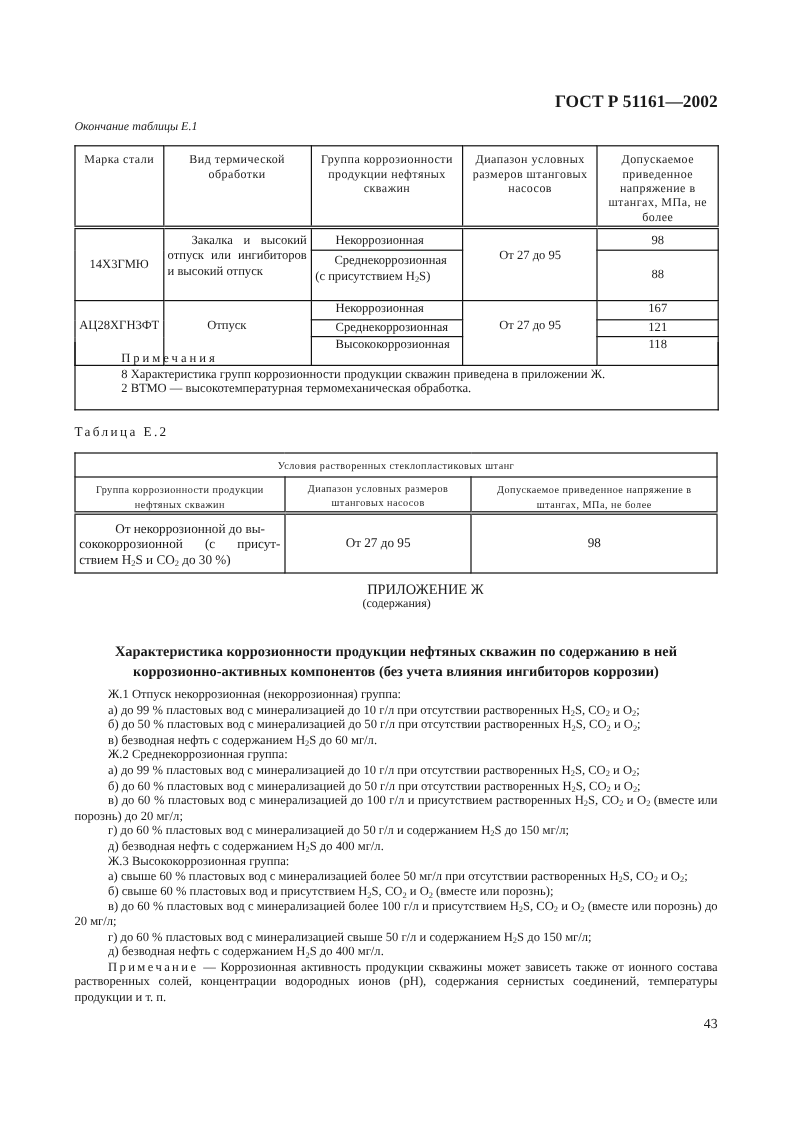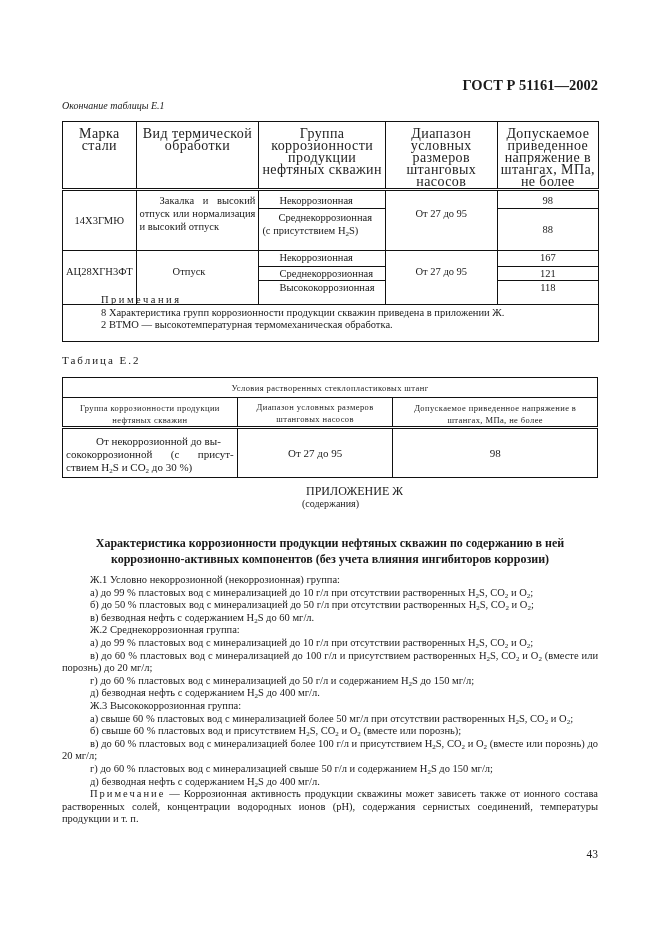--- a/index.html
+++ b/index.html
@@ -4,21 +4,21 @@
 <style>
   html, body { margin:0; padding:0; background:#ffffff; }
   body { width:661px; height:936px; position:relative; overflow:hidden;
          font-family:"Liberation Serif", "DejaVu Serif", serif; color:#1a1a1a; }
   .abs { position:absolute; }
   .hdr { right:63px; top:77px; font-weight:bold; font-size:14.5px; }
   .caption1 { left:62px; top:100px; font-style:italic; font-size:10px; }
   table { border-collapse:collapse; position:absolute; }
   td { border:1px solid #111; padding:0 3px; vertical-align:top; font-size:10.5px; line-height:13px; }
   .t1 { left:62px; top:121px; width:537px; }
-  .th { font-size:14px; letter-spacing:0.4px; text-align:center; line-height:12px; padding-top:6px; color:#222; }
+  .th { font-size:10px; letter-spacing:0.4px; text-align:center; line-height:12px; padding-top:6px; color:#222; }
   .dbl { border-bottom:3px double #111; }
   .c { text-align:center; }
   .mid { vertical-align:middle; }
   .notes { left:62px; top:285px; width:535px; height:56px; border:1px solid #111; border-top:none; font-size:10.5px; line-height:12.5px; }
   .notes .inner { padding:9px 0 0 38px; }
   .spaced { letter-spacing:2.5px; }
   .caption2 { left:62px; top:354px; font-size:11px; }
   .t2 { left:62px; top:377px; width:536px; }
   .t2 td.th2 { font-size:8.5px; letter-spacing:0.4px; text-align:center; color:#222; line-height:12px; }
   .appx { left:0; width:661px; top:484px; text-align:center; font-size:12px;margin-left:24px; }
@@ -48,21 +48,21 @@
       <tr style="height:50px">
     <td class="th dbl">Марка стали</td>
     <td class="th dbl">Вид термической обработки</td>
     <td class="th dbl">Группа коррозионности продукции нефтяных скважин</td>
     <td class="th dbl">Диапазон условных размеров штанговых насосов</td>
     <td class="th dbl">Допускаемое приведенное напряжение в штангах, МПа, не более</td>
   </tr>
   <tr style="height:19px">
     <td rowspan="2" class="c mid">14Х3ГМЮ</td>
     <td rowspan="2" style="text-align:justify;padding-top:3px">
-          <span style="display:block;text-indent:20px">Закалка и высокий отпуск или нормализация и высокий отпуск</span>
+          <span style="display:block;text-indent:20px">Закалка и высокий отпуск или ингибиторов и высокий отпуск</span>
         </td>
     <td style="padding-left:20px;padding-top:3px">Некоррозионная</td>
     <td rowspan="2" class="c mid" style="padding-bottom:14px">От 27 до 95</td>
     <td class="c" style="padding-top:3px">98</td>
   </tr>
   <tr style="height:42px">
     <td style="padding-top:2px"><span style="display:block;text-indent:16px">Среднекоррозионная</span><span>(с присутствием H<sub>2</sub>S)</span></td>
     <td class="c mid">88</td>
   </tr>
   <tr style="height:16px">
@@ -114,26 +114,27 @@
     <td class="c mid" style="font-size:11px">98</td>
   </tr>
 </tbody>
   </table>
 
 <div class="abs appx">ПРИЛОЖЕНИЕ Ж</div>
 <div class="abs appx2">(содержания)</div>
 <div class="abs title">Характеристика коррозионности продукции нефтяных скважин по содержанию в ней коррозионно-активных компонентов (без учета влияния ингибиторов коррозии)</div>
 
 <div class="abs body">
-  <p class="ind">Ж.1 Условно некоррозионной (некоррозионная) группа:</p>
+  <p class="ind">Ж.1 Отпуск некоррозионная (некоррозионная) группа:</p>
   <p class="ind">а) до 99 % пластовых вод с минерализацией до 10 г/л при отсутствии растворенных H<sub>2</sub>S, CO<sub>2</sub> и O<sub>2</sub>;</p>
   <p class="ind">б) до 50 % пластовых вод с минерализацией до 50 г/л при отсутствии растворенных H<sub>2</sub>S, CO<sub>2</sub> и O<sub>2</sub>;</p>
   <p class="ind">в) безводная нефть с содержанием H<sub>2</sub>S до 60 мг/л.</p>
   <p class="ind">Ж.2 Среднекоррозионная группа:</p>
   <p class="ind">а) до 99 % пластовых вод с минерализацией до 10 г/л при отсутствии растворенных H<sub>2</sub>S, CO<sub>2</sub> и O<sub>2</sub>;</p>
+  <p class="ind">б) до 60 % пластовых вод с минерализацией до 50 г/л при отсутствии растворенных H<sub>2</sub>S, CO<sub>2</sub> и O<sub>2</sub>;</p>
   <p class="ind">в) до 60 % пластовых вод с минерализацией до 100 г/л и присутствием растворенных H<sub>2</sub>S, CO<sub>2</sub> и O<sub>2</sub> (вместе или порознь) до 20 мг/л;</p>
   <p class="ind">г) до 60 % пластовых вод с минерализацией до 50 г/л и содержанием H<sub>2</sub>S до 150 мг/л;</p>
   <p class="ind">д) безводная нефть с содержанием H<sub>2</sub>S до 400 мг/л.</p>
   <p class="ind">Ж.3 Высококоррозионная группа:</p>
   <p class="ind">а) свыше 60 % пластовых вод с минерализацией более 50 мг/л при отсутствии растворенных H<sub>2</sub>S, CO<sub>2</sub> и O<sub>2</sub>;</p>
   <p class="ind">б) свыше 60 % пластовых вод и присутствием H<sub>2</sub>S, CO<sub>2</sub> и O<sub>2</sub> (вместе или порознь);</p>
   <p class="ind">в) до 60 % пластовых вод с минерализацией более 100 г/л и присутствием H<sub>2</sub>S, CO<sub>2</sub> и O<sub>2</sub> (вместе или порознь) до 20 мг/л;</p>
   <p class="ind">г) до 60 % пластовых вод с минерализацией свыше 50 г/л и содержанием H<sub>2</sub>S до 150 мг/л;</p>
   <p class="ind">д) безводная нефть с содержанием H<sub>2</sub>S до 400 мг/л.</p>
   <p class="ind"><span class="spaced" style="letter-spacing:2px">Примечание</span><span> — Коррозионная активность продукции скважины может зависеть также от ионного состава растворенных солей, концентрации водородных ионов (pH), содержания сернистых соединений, температуры продукции и т. п.</span></p>

